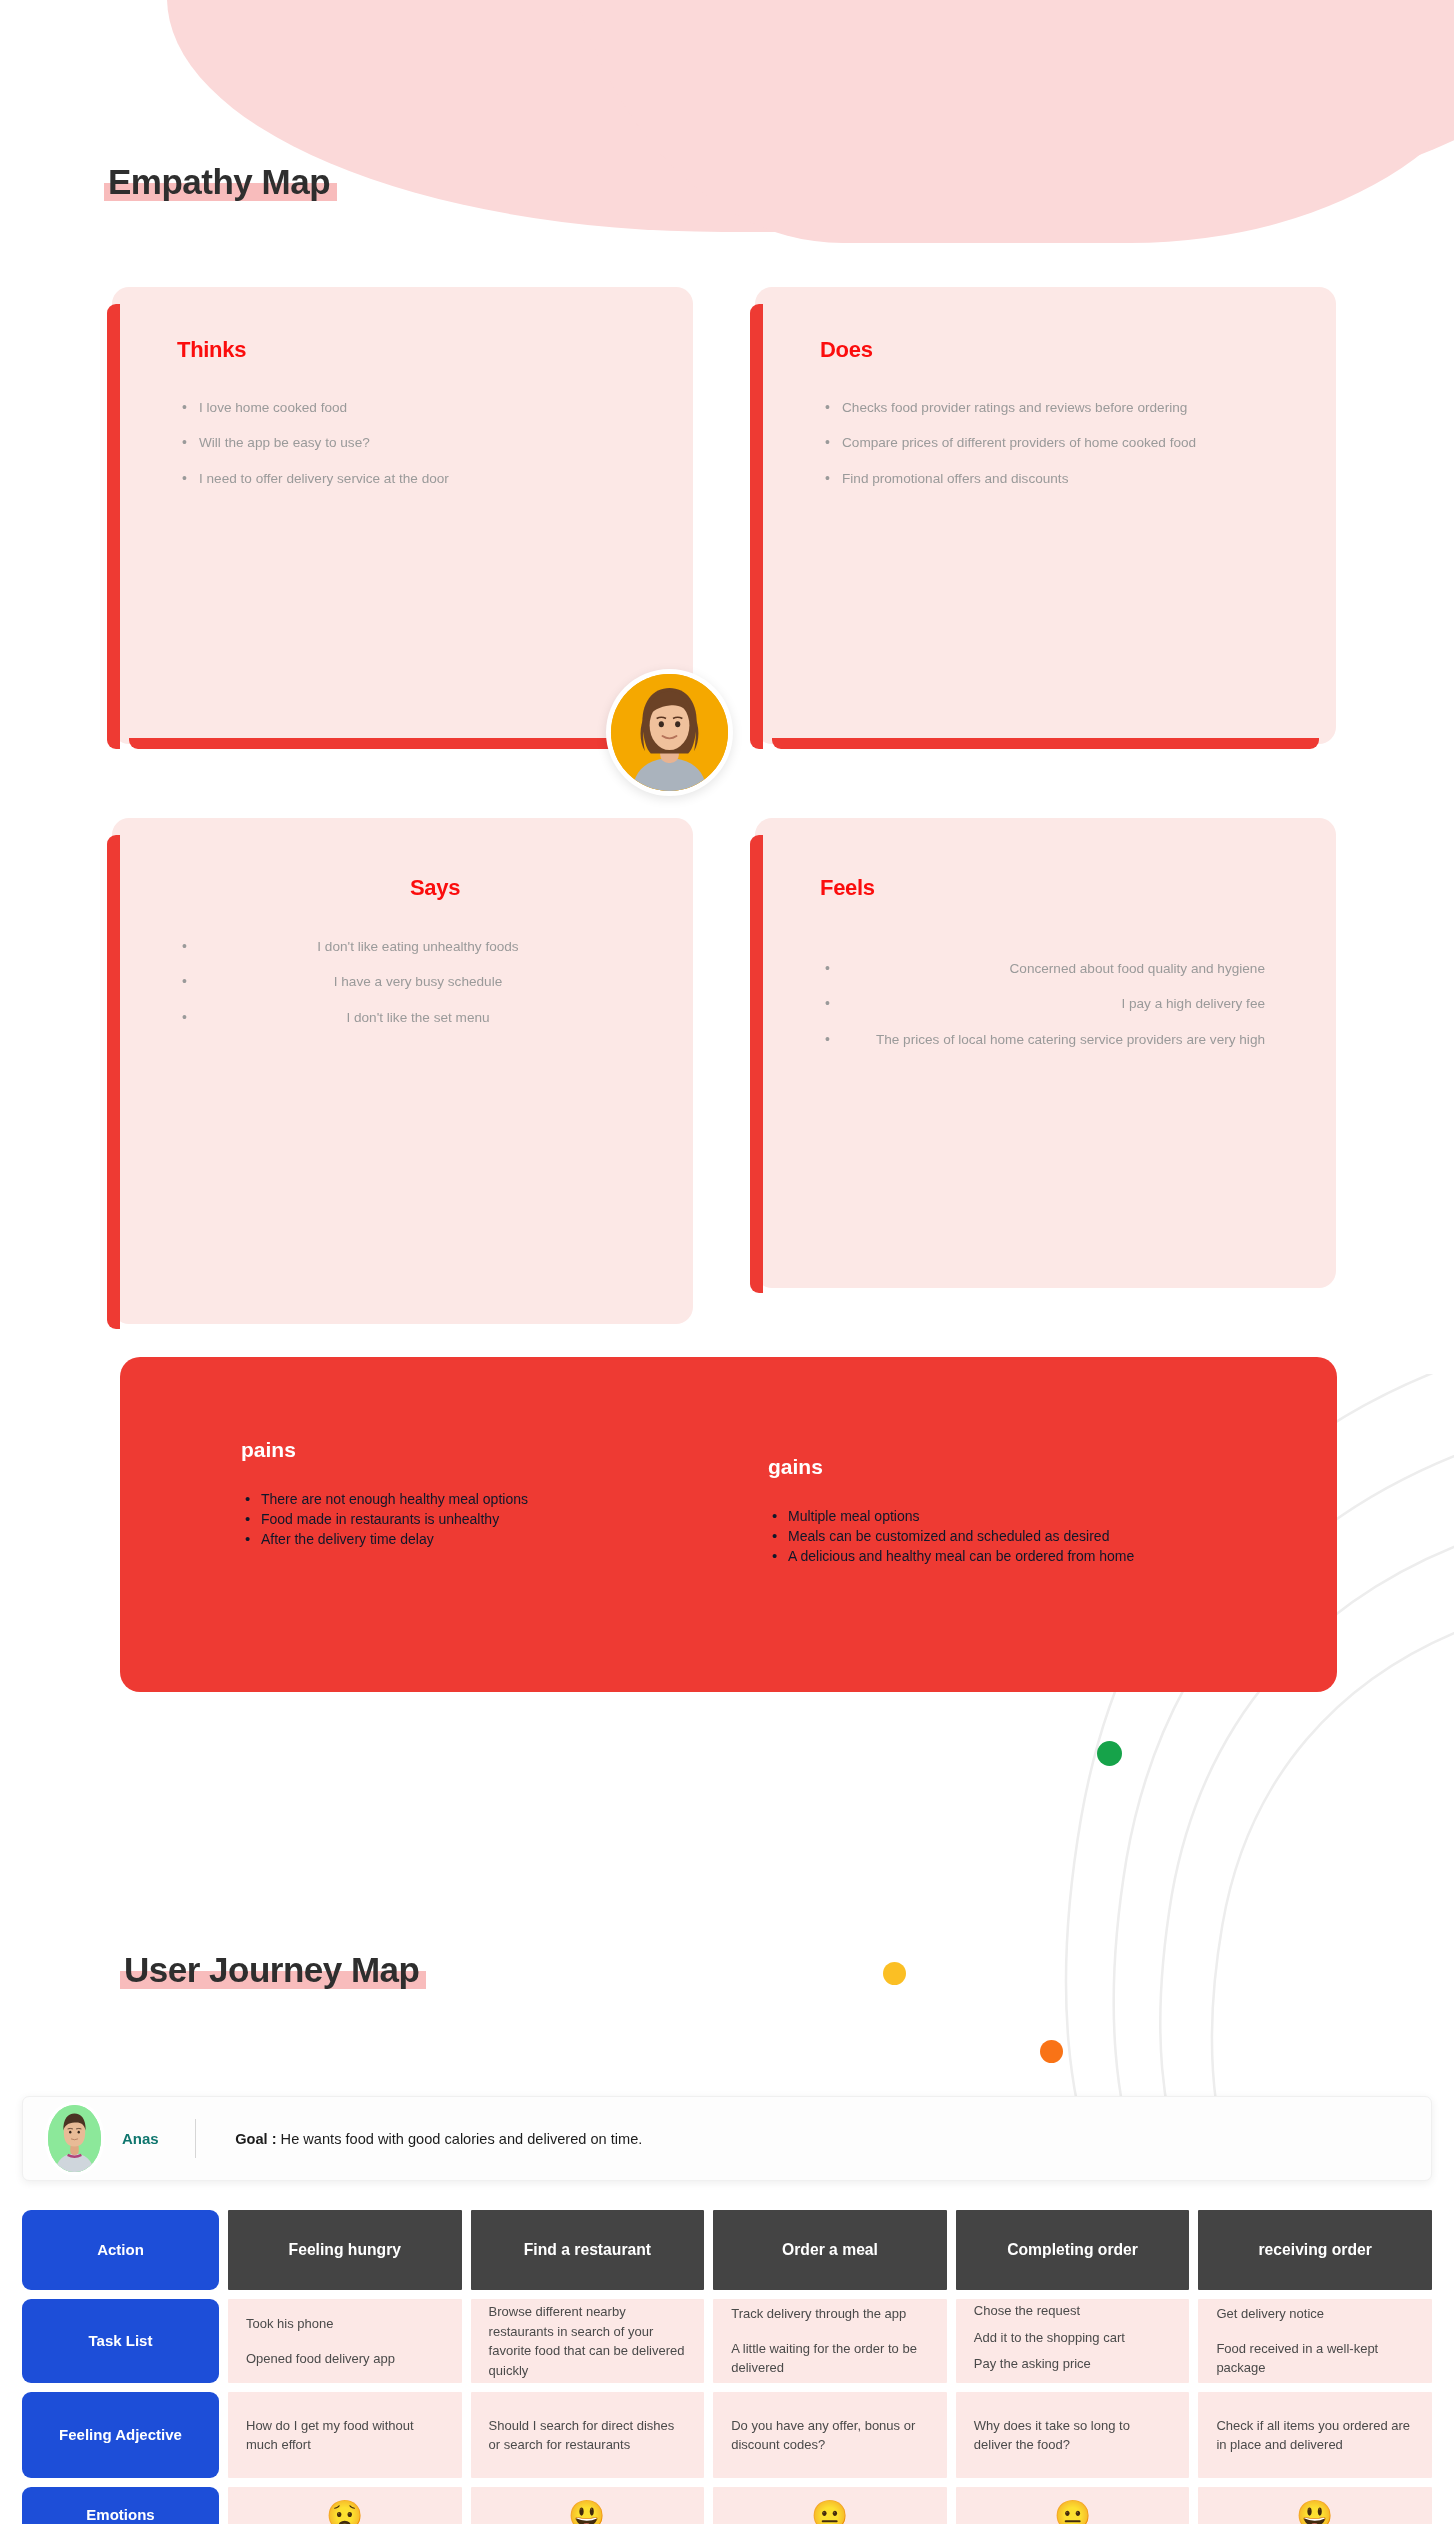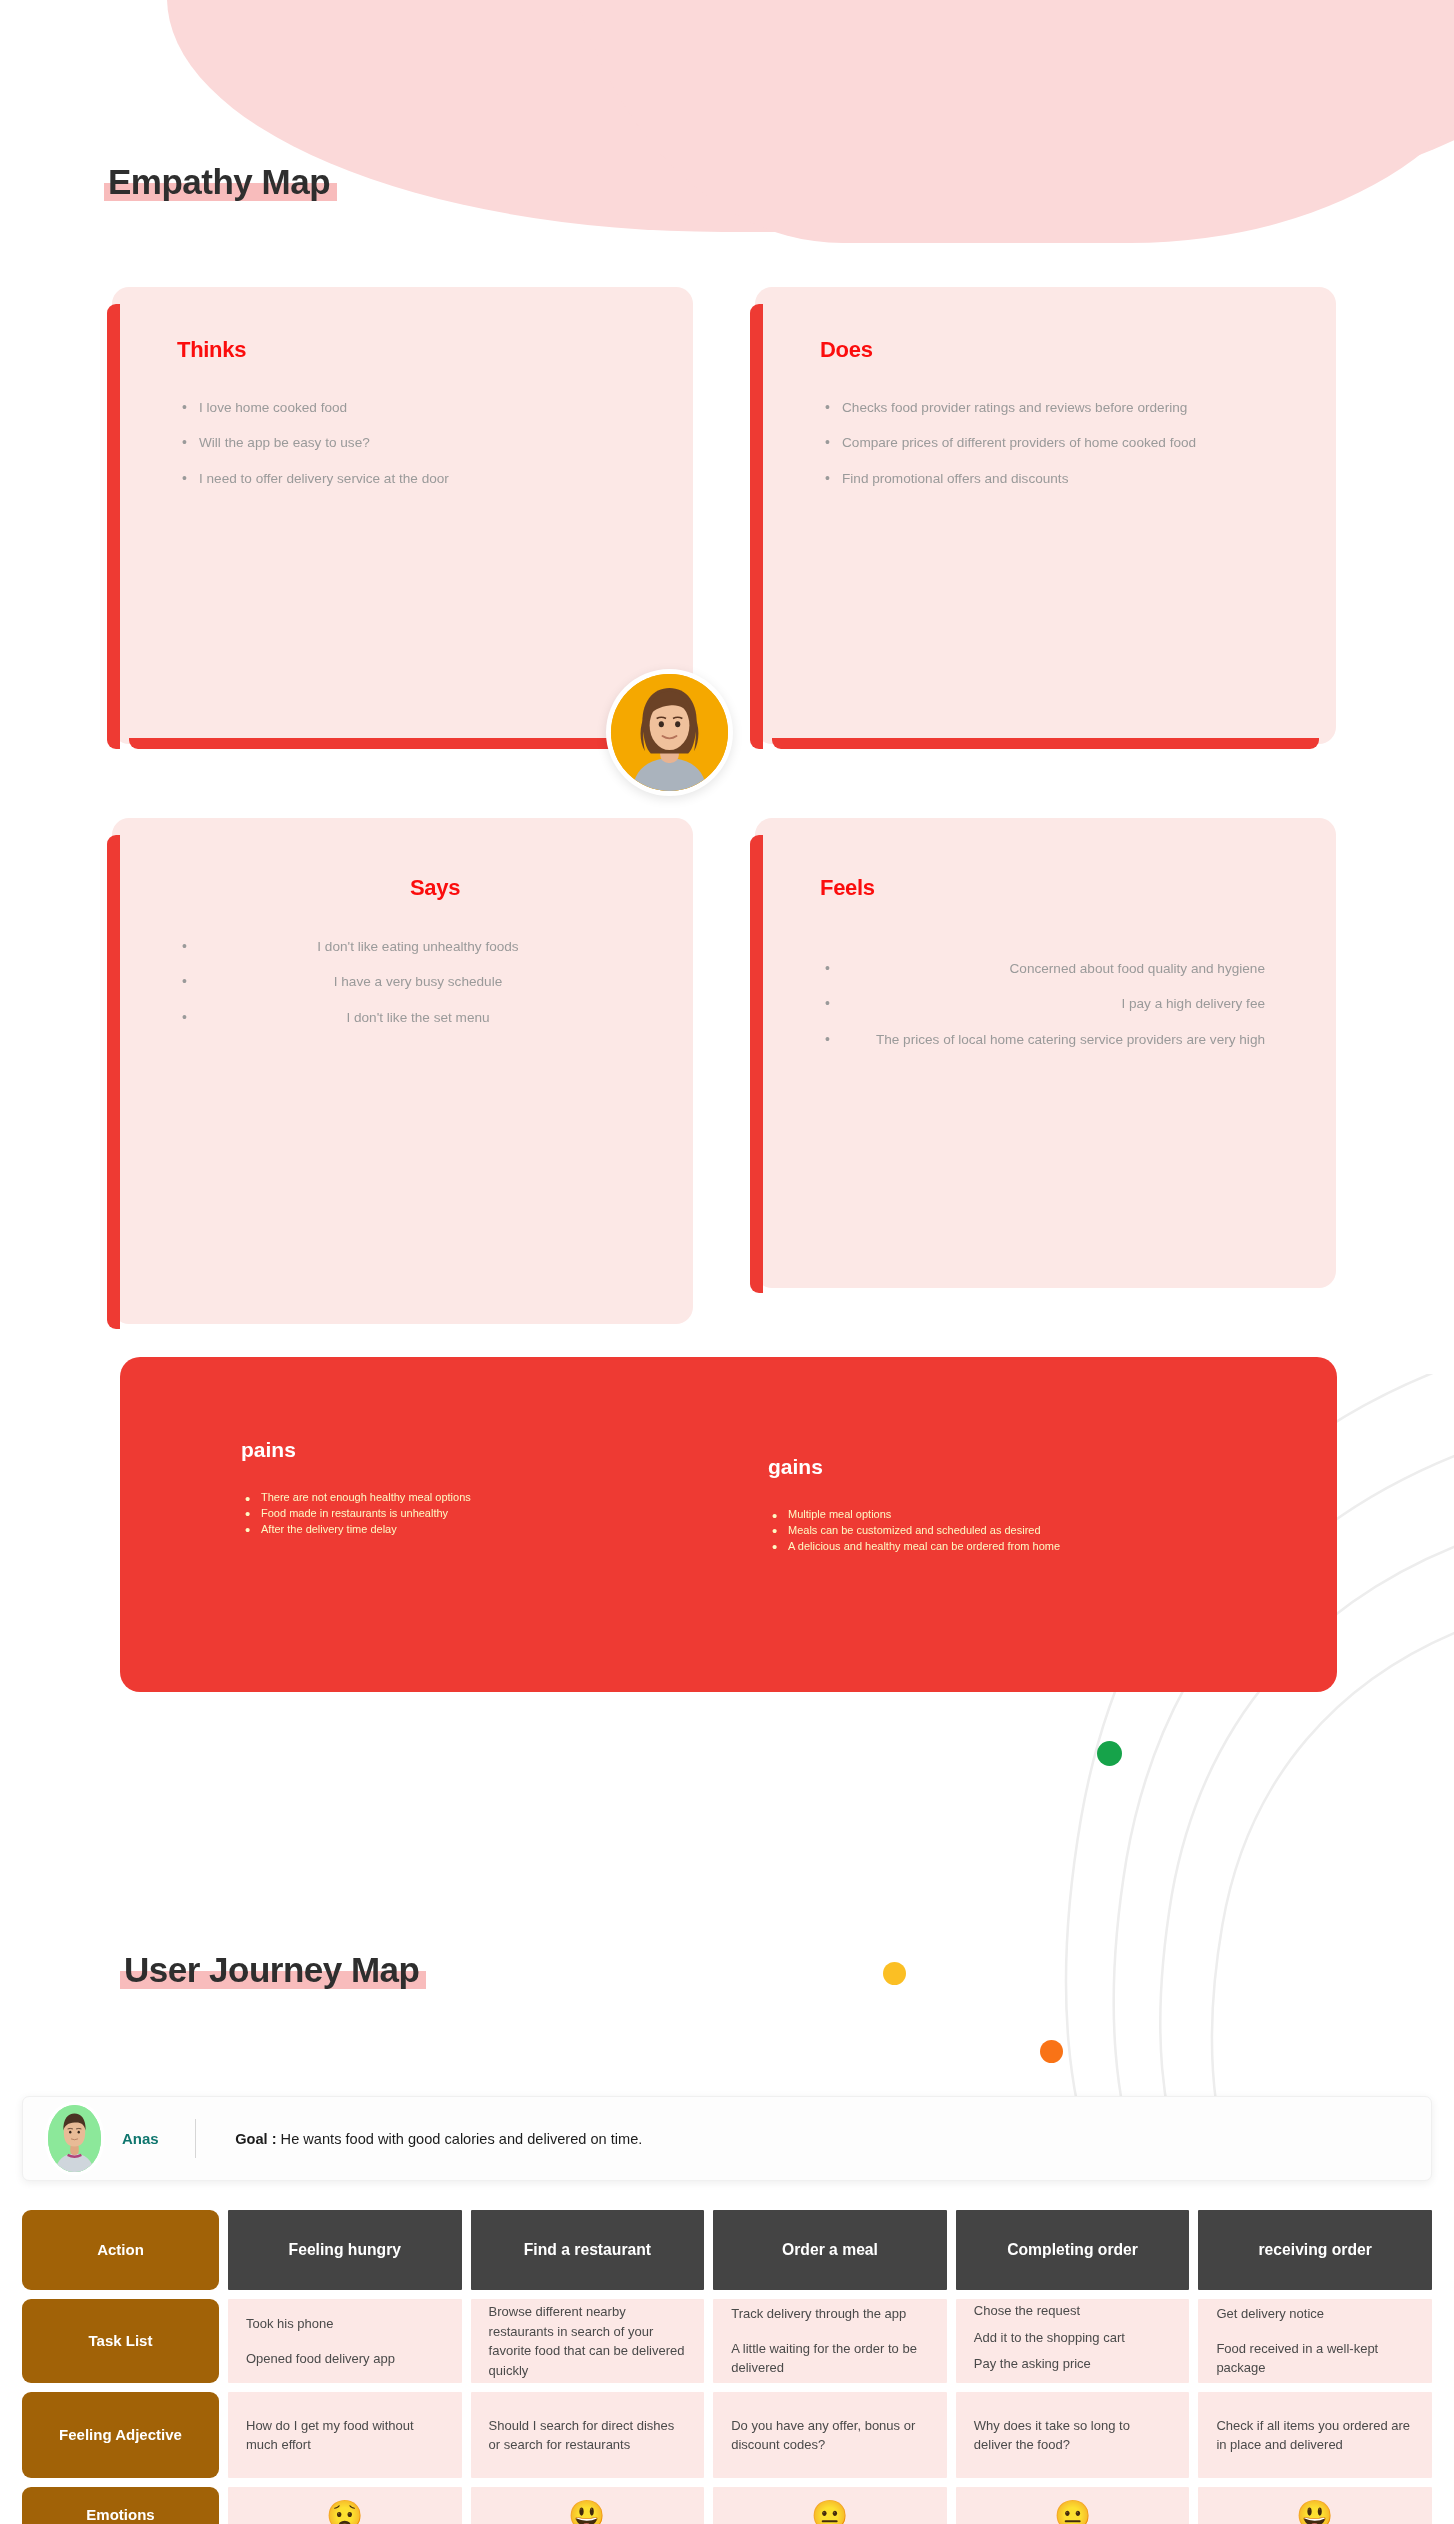--- a/index.html
+++ b/index.html
@@ -151,22 +151,22 @@
     z-index: 5;
   }
   .pg-title {
     color: #ffffff;
     font-size: 21px;
     font-weight: 700;
   }
   .pg-list { list-style: none; margin-top: 28px; }
   .pg-list li {
     position: relative;
-    color: #fef9c3;
-    font-size: 11px;
+    color: #0f172a;
+    font-size: 14px;
     line-height: 1.36;
     padding-left: 20px;
     margin-bottom: 1px;
   }
   .pg-list li::before {
     content: "\2022";
     position: absolute;
     left: 4px;
     top: -1.5px;
     font-size: 15px;
@@ -221,21 +221,21 @@
   .jgrid {
     position: absolute;
     left: 22px;
     top: 2210px;
     width: 1410px;
     z-index: 6;
   }
   .jrow { display: flex; gap: 9px; margin-bottom: 9px; }
   .jlabel {
     flex: 0 0 197px;
-    background: #a16207;
+    background: #1d4ed8;
     border-radius: 9px;
     color: #ffffff;
     font-size: 15px;
     font-weight: 600;
     display: flex;
     align-items: center;
     justify-content: center;
     text-align: left;
     line-height: 1.35;
     padding: 6px;

